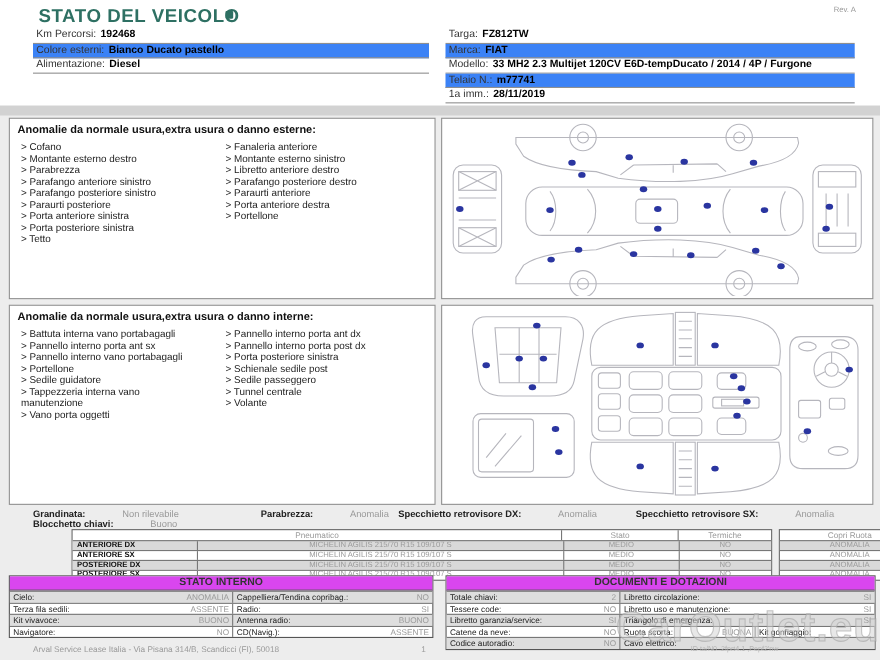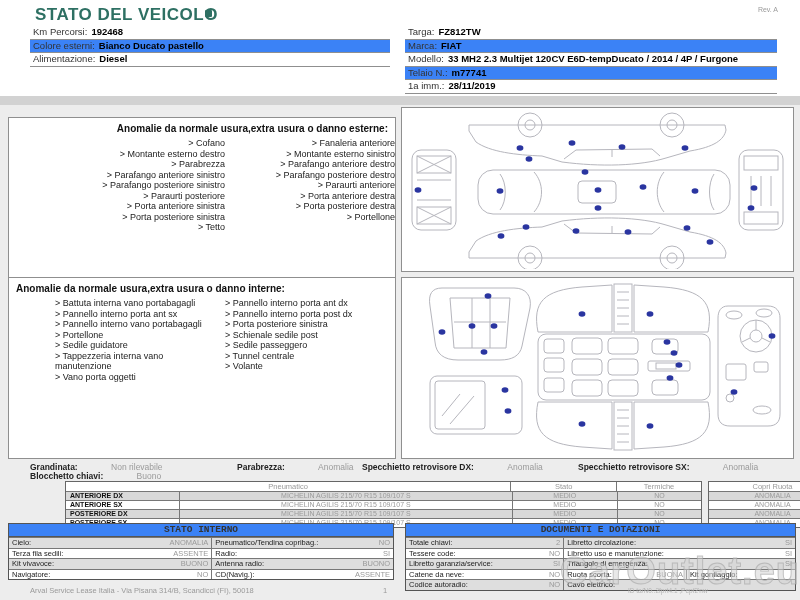--- a/index.html
+++ b/index.html
@@ -17,26 +17,26 @@
   .hf-left{left:30px;width:360px;}
   .hf-right{left:405px;width:372px;}
   .hrow{display:flex;gap:4px;align-items:baseline;border-bottom:1px solid #8f8f8f;
         padding:1px 3px;font-size:9.5px;min-height:10px;line-height:10.5px;flex-wrap:wrap;}
   .hrow .lbl{color:#333;white-space:nowrap;}
   .hrow .val{font-weight:bold;color:#000;}
   .hrow.gray{background:#3b82f6;}
 
   
   .box{position:absolute;background:#fff;border:1px solid #8f8f8f;}
-  .box-ext-list{left:8px;top:117px;width:386px;height:163px;text-align:right;}
+  .box-ext-list{left:8px;top:107px;width:386px;height:163px;}
   .box-ext-diag{left:401px;top:107px;width:391px;height:163px;}
   .box-int-list{left:8px;top:277px;width:386px;height:180px;}
   .box-int-diag{left:401px;top:277px;width:391px;height:180px;}
   .box h3{margin:5px 7px 4px 7px;font-size:10px;font-weight:bold;color:#111;}
-  .cols{display:flex;padding-left:10px;margin-left:36px;}
+  .cols{display:flex;padding-left:10px;}
   .col{font-size:9px;line-height:10.5px;color:#222;}
   .col-ext{width:186px;}
   .col-int{width:186px;}
   .col .li{padding:0;}
   .col-int .li{max-width:150px;}
   .li::before{content:"> ";}
   svg{display:block;}
 
   
   .sitem{position:absolute;font-size:8.5px;white-space:nowrap;}
@@ -55,22 +55,22 @@
   .tmain .c1{width:110px;}
   .tmain .c2{width:335px;}
   .tmain .c3{width:105px;}
   .tmain .c4{width:84px;}
   .tmain .chead1{width:445px;text-align:center;}
   .tcopri{left:668px;width:127px;}
   .tcopri .c5{width:127px;}
 
   
   .btable{position:absolute;top:523px;border:1px solid #555;background:#fff;}
-  .btable .bhead{height:12px;line-height:12px;background:#3b82f6;text-align:center;
-                 font-weight:bold;font-size:9.5px;color:#333;border-bottom:1px solid #555;font-family:Liberation Mono, monospace;}
+  .btable .bhead{height:12px;line-height:12px;background:#d946ef;text-align:center;
+                 font-weight:bold;font-size:9.5px;color:#333;border-bottom:1px solid #555;}
   .brow{display:flex;height:9.5px;line-height:9.5px;font-size:7.5px;border-top:1px solid #777;}
   .brow:first-of-type{border-top:none;}
   .brow.alt{background:#dedede;}
   .pair{display:flex;justify-content:space-between;padding:0 3px;overflow:hidden;white-space:nowrap;}
   .pair .plabel{color:#222;}
   .pair .pvalue{color:#9a9a9a;}
   .bleft{left:8px;width:384px;}
   .bleft .p1{width:200px;border-right:1px solid #777;}
   .bleft .p2{width:178px;}
   .bright{left:405px;width:389px;}
@@ -148,25 +148,24 @@
         <div class="li">Parafango anteriore sinistro</div>
         <div class="li">Parafango posteriore sinistro</div>
         <div class="li">Paraurti posteriore</div>
         <div class="li">Porta anteriore sinistra</div>
         <div class="li">Porta posteriore sinistra</div>
         <div class="li">Tetto</div>
       </div>
       <div class="col col-ext">
         <div class="li">Fanaleria anteriore</div>
         <div class="li">Montante esterno sinistro</div>
-        <div class="li">Parafango anteriore destro</div>
+        <div class="li">Libretto anteriore destro</div>
         <div class="li">Parafango posteriore destro</div>
         <div class="li">Paraurti anteriore</div>
         <div class="li">Porta anteriore destra</div>
-        <div class="li">Porta posteriore destra</div>
         <div class="li">Portellone</div>
       </div>
     </div>
   </div>
 
   <div class="box box-ext-diag">
     <svg width="389" height="161" viewBox="0 0 389 161">
       <defs>
         <g id="carSide">
           <path d="M3,40 L3,34 L10,23 C24,13 50,10 76,9 L96,3 C134,-2 174,-1 200,7 L224,14 C248,18 258,25 260,35 L259,40 Z"></path>
@@ -396,21 +395,21 @@
   </div>
 
   <div class="btable bleft">
     <div class="bhead">STATO INTERNO</div>
     <div class="brow alt">
       <div class="pair p1">
           <span class="plabel">Cielo:</span>
           <span class="pvalue">ANOMALIA</span>
         </div>
       <div class="pair p2">
-          <span class="plabel">Pneumatico/Tendina copribag.:</span>
+          <span class="plabel">Cappelliera/Tendina copribag.:</span>
           <span class="pvalue">NO</span>
         </div>
     </div>
     <div class="brow">
       <div class="pair p1">
           <span class="plabel">Terza fila sedili:</span>
           <span class="pvalue">ASSENTE</span>
         </div>
       <div class="pair p2">
           <span class="plabel">Radio:</span>

